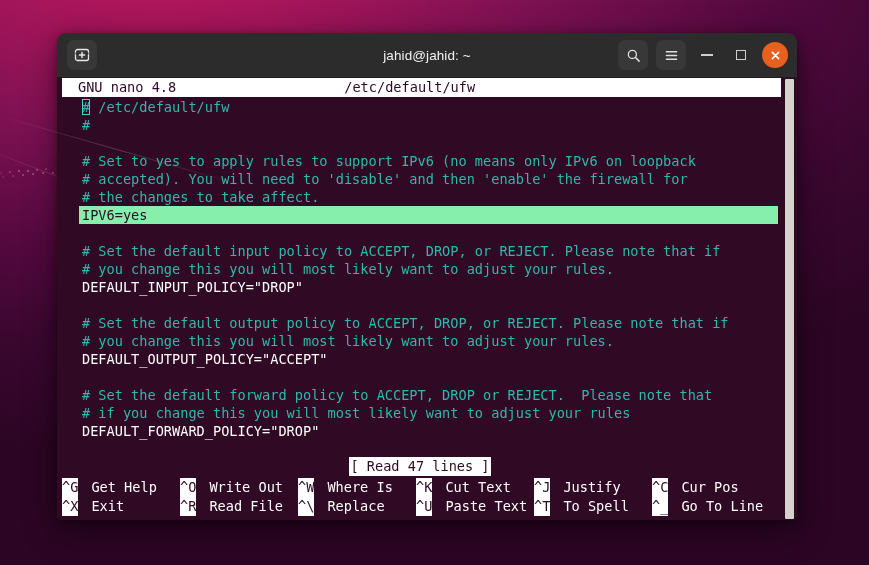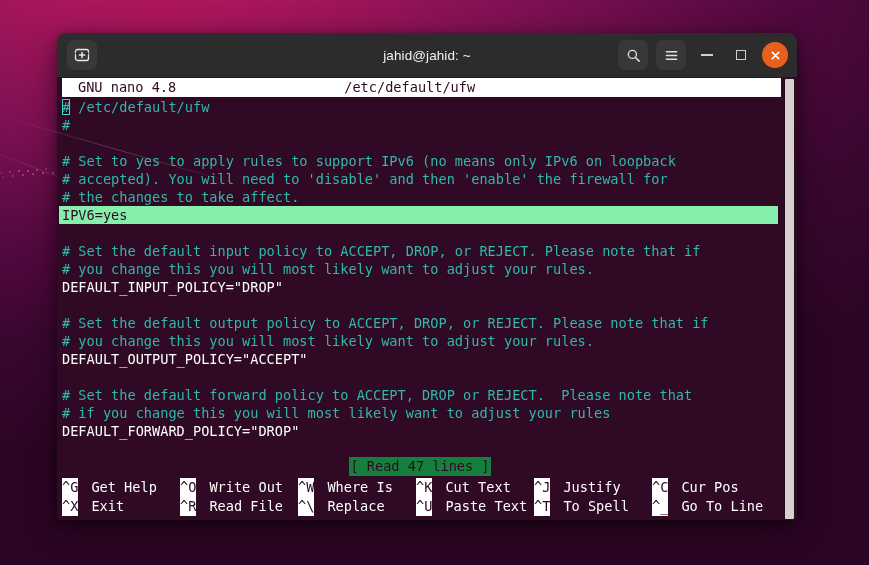--- a/index.html
+++ b/index.html
@@ -161,20 +161,21 @@
   #nano-version { padding-left: 16px; }
   #nano-filename { margin-left: 168px; }
 
   
   #nano-text {
     flex: 1 1 auto;
     padding: 1px 0 0 3px;
     white-space: pre;
     color: #ffffff;
     overflow: hidden;
+    margin-left: 20px;
   }
   .ln { height: 18px; line-height: 18px; white-space: pre; }
   .cmt { color: #2fb8ab; }
   .cursor-char {
     background: #2a0a22;
     color: #2fb8ab;
     outline: 1.5px solid #3fd8c8;
     outline-offset: -1px;
   }
   .sel-line {
@@ -189,21 +190,21 @@
   
   #nano-status-row {
     height: 19px;
     line-height: 19px;
     display: flex;
     justify-content: center;
     flex: 0 0 auto;
     white-space: pre;
   }
   #nano-status {
-    background: #15803d;
+    background: #ffffff;
     color: #300a24;
     padding: 0 1px;
   }
 
   
   #nano-shortcuts {
     flex: 0 0 auto;
     padding: 2px 0 4px 3px;
   }
   .sc-row {

